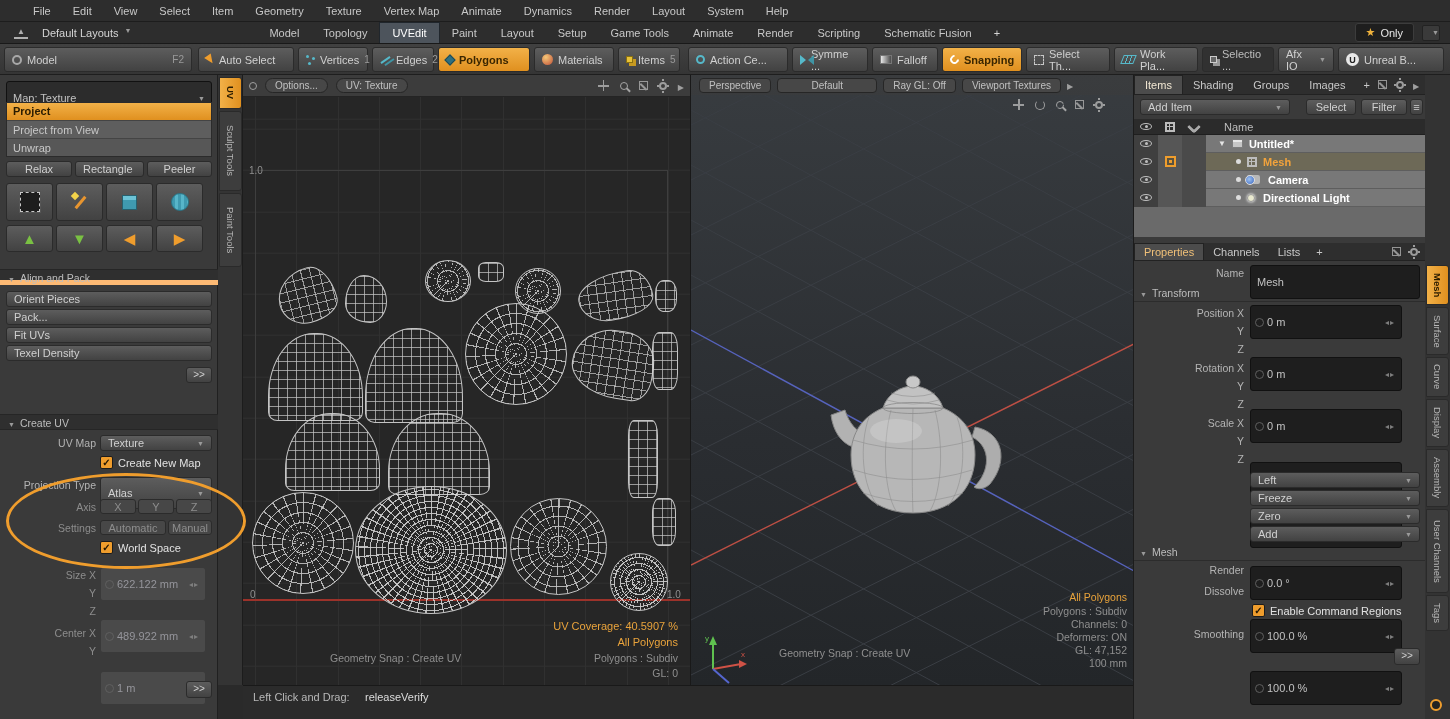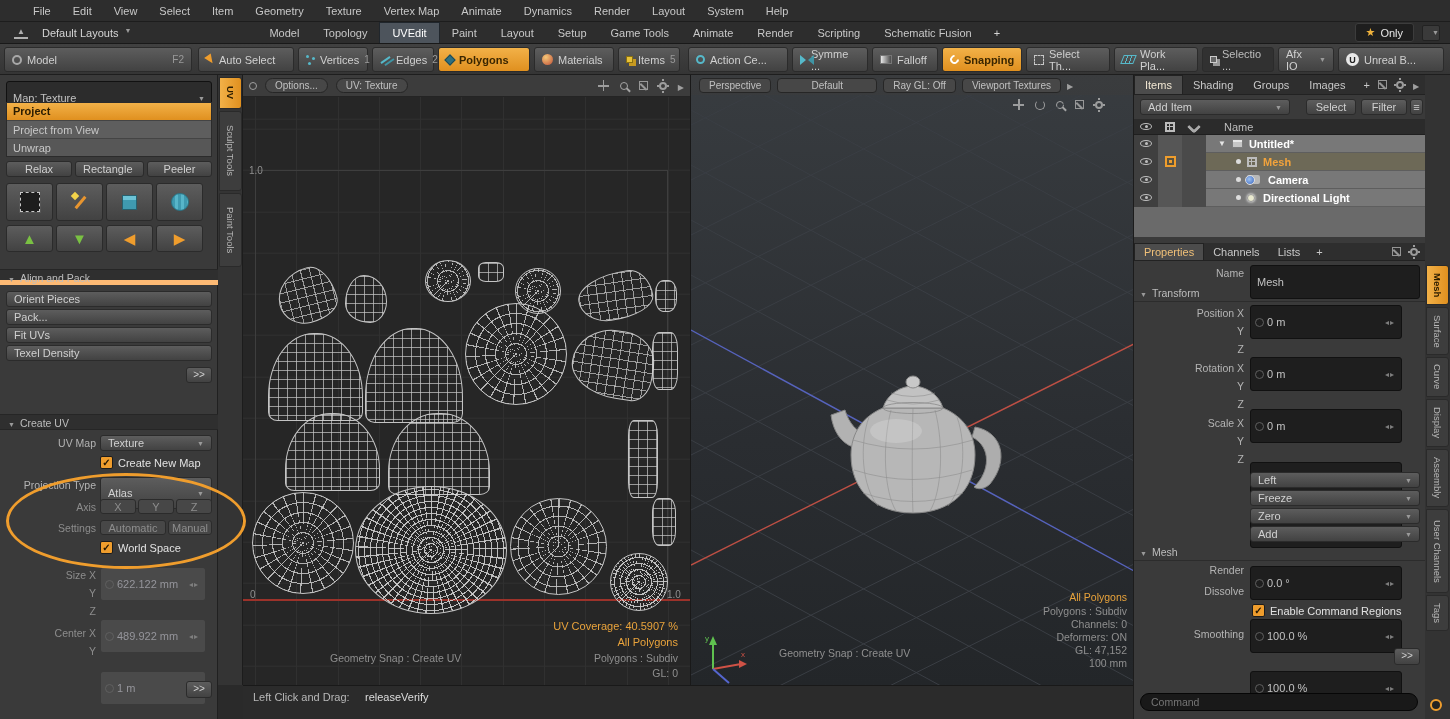--- a/index.html
+++ b/index.html
@@ -605,21 +605,20 @@
         <span>Default</span>
       </div>
     <span class="rlab" style="left:0;top:508px;width:110px">Dissolve</span>
 
     <span class="cb abs" style="left:118px;top:529px"></span>
     <span class="abs wtxt" style="left:136px;top:530px">Enable Command Regions</span>
     <span class="rlab" style="left:0;top:551px;width:110px">Smoothing</span>
 
     <div class="more-btn" style="left:260px;top:573px;height:17px">&gt;&gt;</div>
 
-    <input class="abs" style="left: 6px; top: 618px; width: 278px; height: 18px; background: rgb(25, 25, 25); border: 1px solid rgb(6, 6, 6); border-radius: 9px; color: rgb(154, 154, 154); padding: 0px 10px; font-size: 10.5px; font-family: inherit;" placeholder="Command">
   </div>
 
   <div class="abs" style="left:1425px;top:75px;width:25px;height:644px;background:#333">
     <div class="vtab orange abs" style="left:1px;top:190px;width:23px;height:40px">Mesh</div>
     <div class="vtab abs" style="left:1px;top:232px;width:23px;height:48px">Surface</div>
     <div class="vtab abs" style="left:1px;top:282px;width:23px;height:40px">Curve</div>
     <div class="vtab abs" style="left:1px;top:324px;width:23px;height:48px">Display</div>
     <div class="vtab abs" style="left:1px;top:374px;width:23px;height:58px">Assembly</div>
     <div class="vtab abs" style="left:1px;top:434px;width:23px;height:84px">User Channels</div>
     <div class="vtab abs" style="left:1px;top:520px;width:23px;height:36px">Tags</div>

